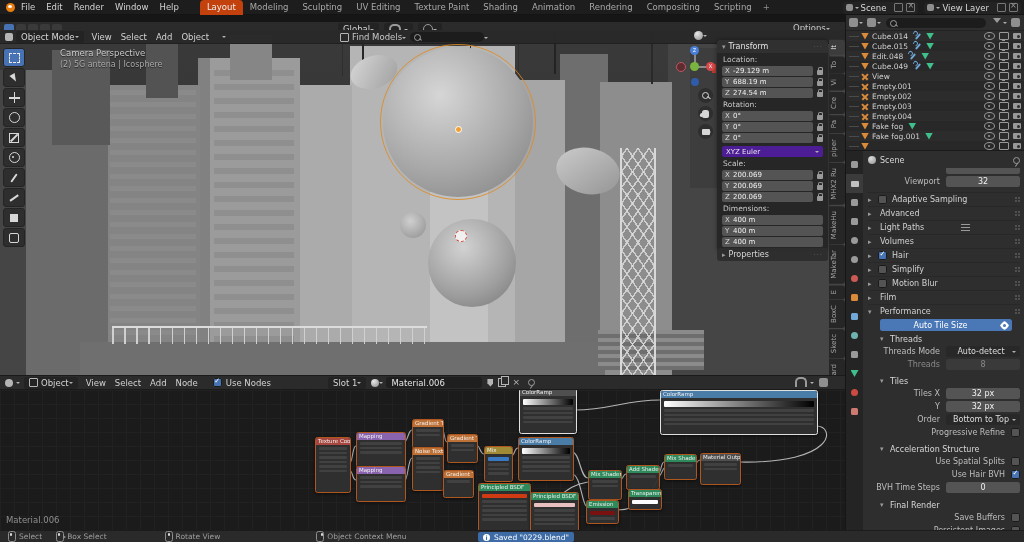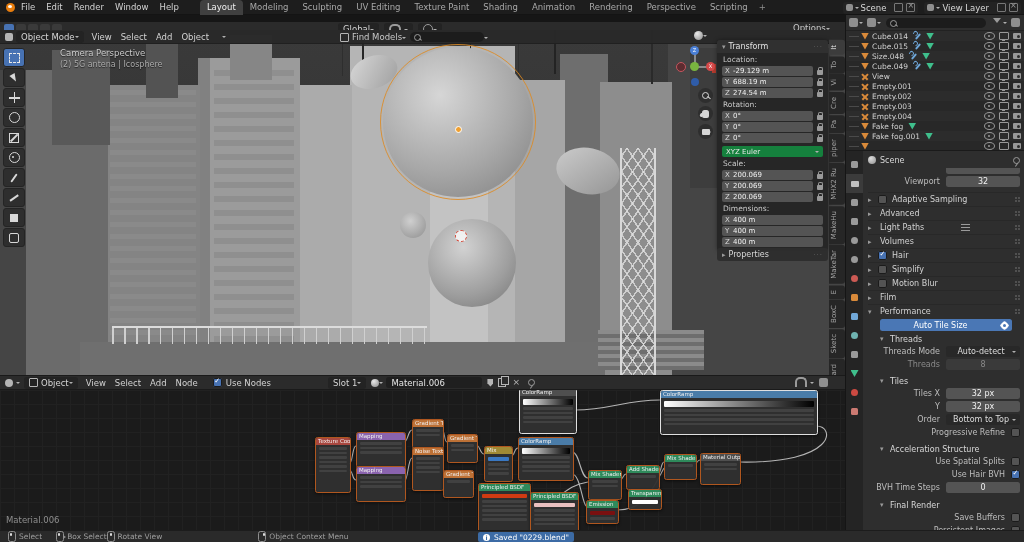--- a/index.html
+++ b/index.html
@@ -8,21 +8,21 @@
   .fr{display:flex;align-items:center}
 
   
   #topbar{position:absolute;left:0;top:0;width:1024px;height:15px;background:#1d1d1d;display:flex;align-items:center;border-bottom:1px solid #141414;box-sizing:border-box}
   #blogo{width:9px;height:9px;border-radius:50%;background:#e87d0d;margin:0 6px 0 6px;position:relative}
   #blogo::after{content:"";position:absolute;left:2px;top:2px;width:4px;height:3px;border-radius:50%;background:#fff}
   #tb-menus{display:flex;align-items:center}
   .tbm{margin-right:11px;color:#d2d2d2;cursor:default}
   #tb-tabs{display:flex;align-items:flex-end;margin-left:10px;height:15px}
   .wst{padding:2px 7px 2px 7px;color:#a8a8a8;border-radius:4px 4px 0 0;line-height:11px}
-  .wst.act{background:#404040;color:#efefef}
+  .wst.act{background:#c2410c;color:#efefef}
   .wst.plus{color:#8f8f8f;padding:2px 4px}
   #tb-right{position:absolute;right:3px;top:0;height:15px;display:flex;align-items:center}
   .idblock{display:flex;align-items:center;background:#232323;border-radius:3px;height:12px;padding:0 3px;margin-left:6px}
   .idic{width:7px;height:7px;border-radius:2px;background:#8f8f8f;margin-right:2px}
   .idtxt{color:#d8d8d8;margin:0 5px 0 2px}
   .mini{width:7px;height:7px;border:1px solid #777;border-radius:1px;margin-left:3px;position:relative}
   .mini.x::before{content:"×";position:absolute;left:0px;top:-3px;color:#999;font-size:8px}
   .darr{width:0;height:0;border:2.5px solid transparent;border-top-color:#b0b0b0;margin-top:3px}
 
   
@@ -105,21 +105,21 @@
   .nphead{height:13px;display:flex;align-items:center;background:#303030;border-radius:3px 3px 0 0;color:#e3e3e3;padding:0 5px;font-size:8px}
   .nparr{color:#9a9a9a;margin-right:3px;font-size:7px}
   .npdots{margin-left:auto;color:#666;letter-spacing:1px;font-size:7px}
   .nplabel{height:10px;line-height:10px;padding:0 6px;color:#c9c9c9;font-size:7.5px;margin-top:2px}
   .trow{display:flex;align-items:center;height:10px;padding:0 5px;margin-top:1px}
   .tfield{flex:1;background:#545454;border-radius:2px;height:10px;display:flex;align-items:center;padding:0 3px;color:#f0f0f0;font-size:7px}
   .tax{width:8px;color:#d8d8d8}
   .tval{flex:1;white-space:nowrap}
   .lock{width:6px;height:5px;background:#9a9a9a;border-radius:1px;margin-left:4px;position:relative;margin-top:2px}
   .lock::before{content:"";position:absolute;top:-3px;left:0.5px;width:3px;height:3px;border:1px solid #9a9a9a;border-bottom:none;border-radius:2px 2px 0 0}
-  .euler{margin:3px 5px 1px 5px;background:#15803d;border-radius:2px;height:11px;display:flex;align-items:center;padding:0 4px;font-size:7px;color:#e8e8e8}
+  .euler{margin:3px 5px 1px 5px;background:#4c1d95;border-radius:2px;height:11px;display:flex;align-items:center;padding:0 4px;font-size:7px;color:#e8e8e8}
   .euler .sp{flex:1}
   #npanel2{position:absolute;left:717px;top:218px;width:111px;height:13px;background:rgba(45,45,45,.97);border-radius:3px;display:flex;align-items:center;padding:0 5px;color:#d8d8d8;font-size:8px;box-sizing:border-box}
   #ntabs{position:absolute;left:829px;top:10px;display:flex;flex-direction:column}
   .ntab{writing-mode:vertical-rl;transform:rotate(180deg);width:14px;padding:5px 1px;background:#262626;color:#a5a5a5;font-size:7px;text-align:center;margin-bottom:1px;border-radius:3px 0 0 3px;white-space:nowrap}
   .ntab.act{background:#3c3c3c;color:#e8e8e8}
 
   
   #gizmo{position:absolute;left:675px;top:17px;width:40px;height:40px}
   .gz-line{position:absolute;background:#8a8a8a}
   .gz-ball{position:absolute;width:9px;height:9px;border-radius:50%;font-size:5px;color:#fff;text-align:center;line-height:9px}
@@ -190,21 +190,21 @@
   .gear::after{content:"";position:absolute;inset:2px;border-radius:50%;background:#4a77b5}
   .indent{padding-left:12px}
   .bcic{width:8px;height:8px;border-radius:50%;background:radial-gradient(circle at 35% 30%,#dedede,#8f8f8f);margin-right:4px}
   .partial{width:74px;height:6px;background:#545454;border-radius:0 0 2.5px 2.5px;margin-left:auto}
 
   
   #statusbar{position:absolute;left:0;top:530px;width:1024px;height:12px;background:#2a2a2a;border-top:1px solid #1c1c1c;box-sizing:border-box;display:flex;align-items:center;font-size:7.5px;color:#9e9e9e}
   #sb-hints{display:flex;align-items:center;margin-left:8px}
   .hint{display:flex;align-items:center}
   .hint:nth-child(2){margin-left:14px}
-  .hint:nth-child(3){}
+  .hint:nth-child(3){margin-left:58px}
   .hint:nth-child(4){margin-left:96px}
   .mouse{width:6px;height:9px;border:1px solid #8f8f8f;border-radius:2.5px;position:relative;margin-right:3px}
   .mouse .mi{position:absolute;top:1px;left:0.5px;width:2px;height:3px;background:#dcdcdc;border-radius:1px}
   .mmb .mi{left:2px}
   .rmb .mi{left:auto;right:0.5px}
   .lmb-drag::after{content:"";position:absolute;right:-5px;top:2.5px;border:2px solid transparent;border-left:3px solid #8f8f8f}
   #sb-badge{position:absolute;left:478px;top:1px;height:10px;background:#3c6ba5;border-radius:2px;color:#fff;display:flex;align-items:center;padding:0 5px;font-size:7.5px}
   .infoic{width:7px;height:7px;border-radius:50%;background:#fff;color:#3c6ba5;font-size:6px;line-height:7px;text-align:center;font-weight:bold;margin-right:4px}
   #sb-stats{position:absolute;right:5px;top:2px;color:#9e9e9e;white-space:nowrap}
 </style>
@@ -224,21 +224,21 @@
       </div>
     <div id="tb-tabs">
         <div class="wst act">Layout</div>
         <div class="wst">Modeling</div>
         <div class="wst">Sculpting</div>
         <div class="wst">UV Editing</div>
         <div class="wst">Texture Paint</div>
         <div class="wst">Shading</div>
         <div class="wst">Animation</div>
         <div class="wst">Rendering</div>
-        <div class="wst">Perspective</div>
+        <div class="wst">Compositing</div>
         <div class="wst">Scripting</div>
         <div class="wst plus">+</div>
       </div>
     <div id="tb-right">
       <div class="idblock">
         <span class="idic"></span>
         <span class="darr"></span>
         <span class="idtxt">Scene</span>
         <span class="mini"></span>
         <span class="mini x"></span>
@@ -313,21 +313,21 @@
           <div class="ob ob-modifier"></div>
           <div class="ob ob-meshdata"></div>
           <div class="ospace"></div>
           <div class="oi oi-eye"></div>
           <div class="oi oi-mon"></div>
           <div class="oi oi-cam"></div>
         </div>
         <div class="orow">
           <div class="oconn"></div>
           <div class="oic-mesh"></div>
-          <div class="olabel">Size.048</div>
+          <div class="olabel">Edit.048</div>
           <div class="ob ob-modifier"></div>
           <div class="ob ob-meshdata"></div>
           <div class="ospace"></div>
           <div class="oi oi-eye"></div>
           <div class="oi oi-mon"></div>
           <div class="oi oi-cam"></div>
         </div>
         <div class="orow">
           <div class="oconn"></div>
           <div class="oic-mesh"></div>

